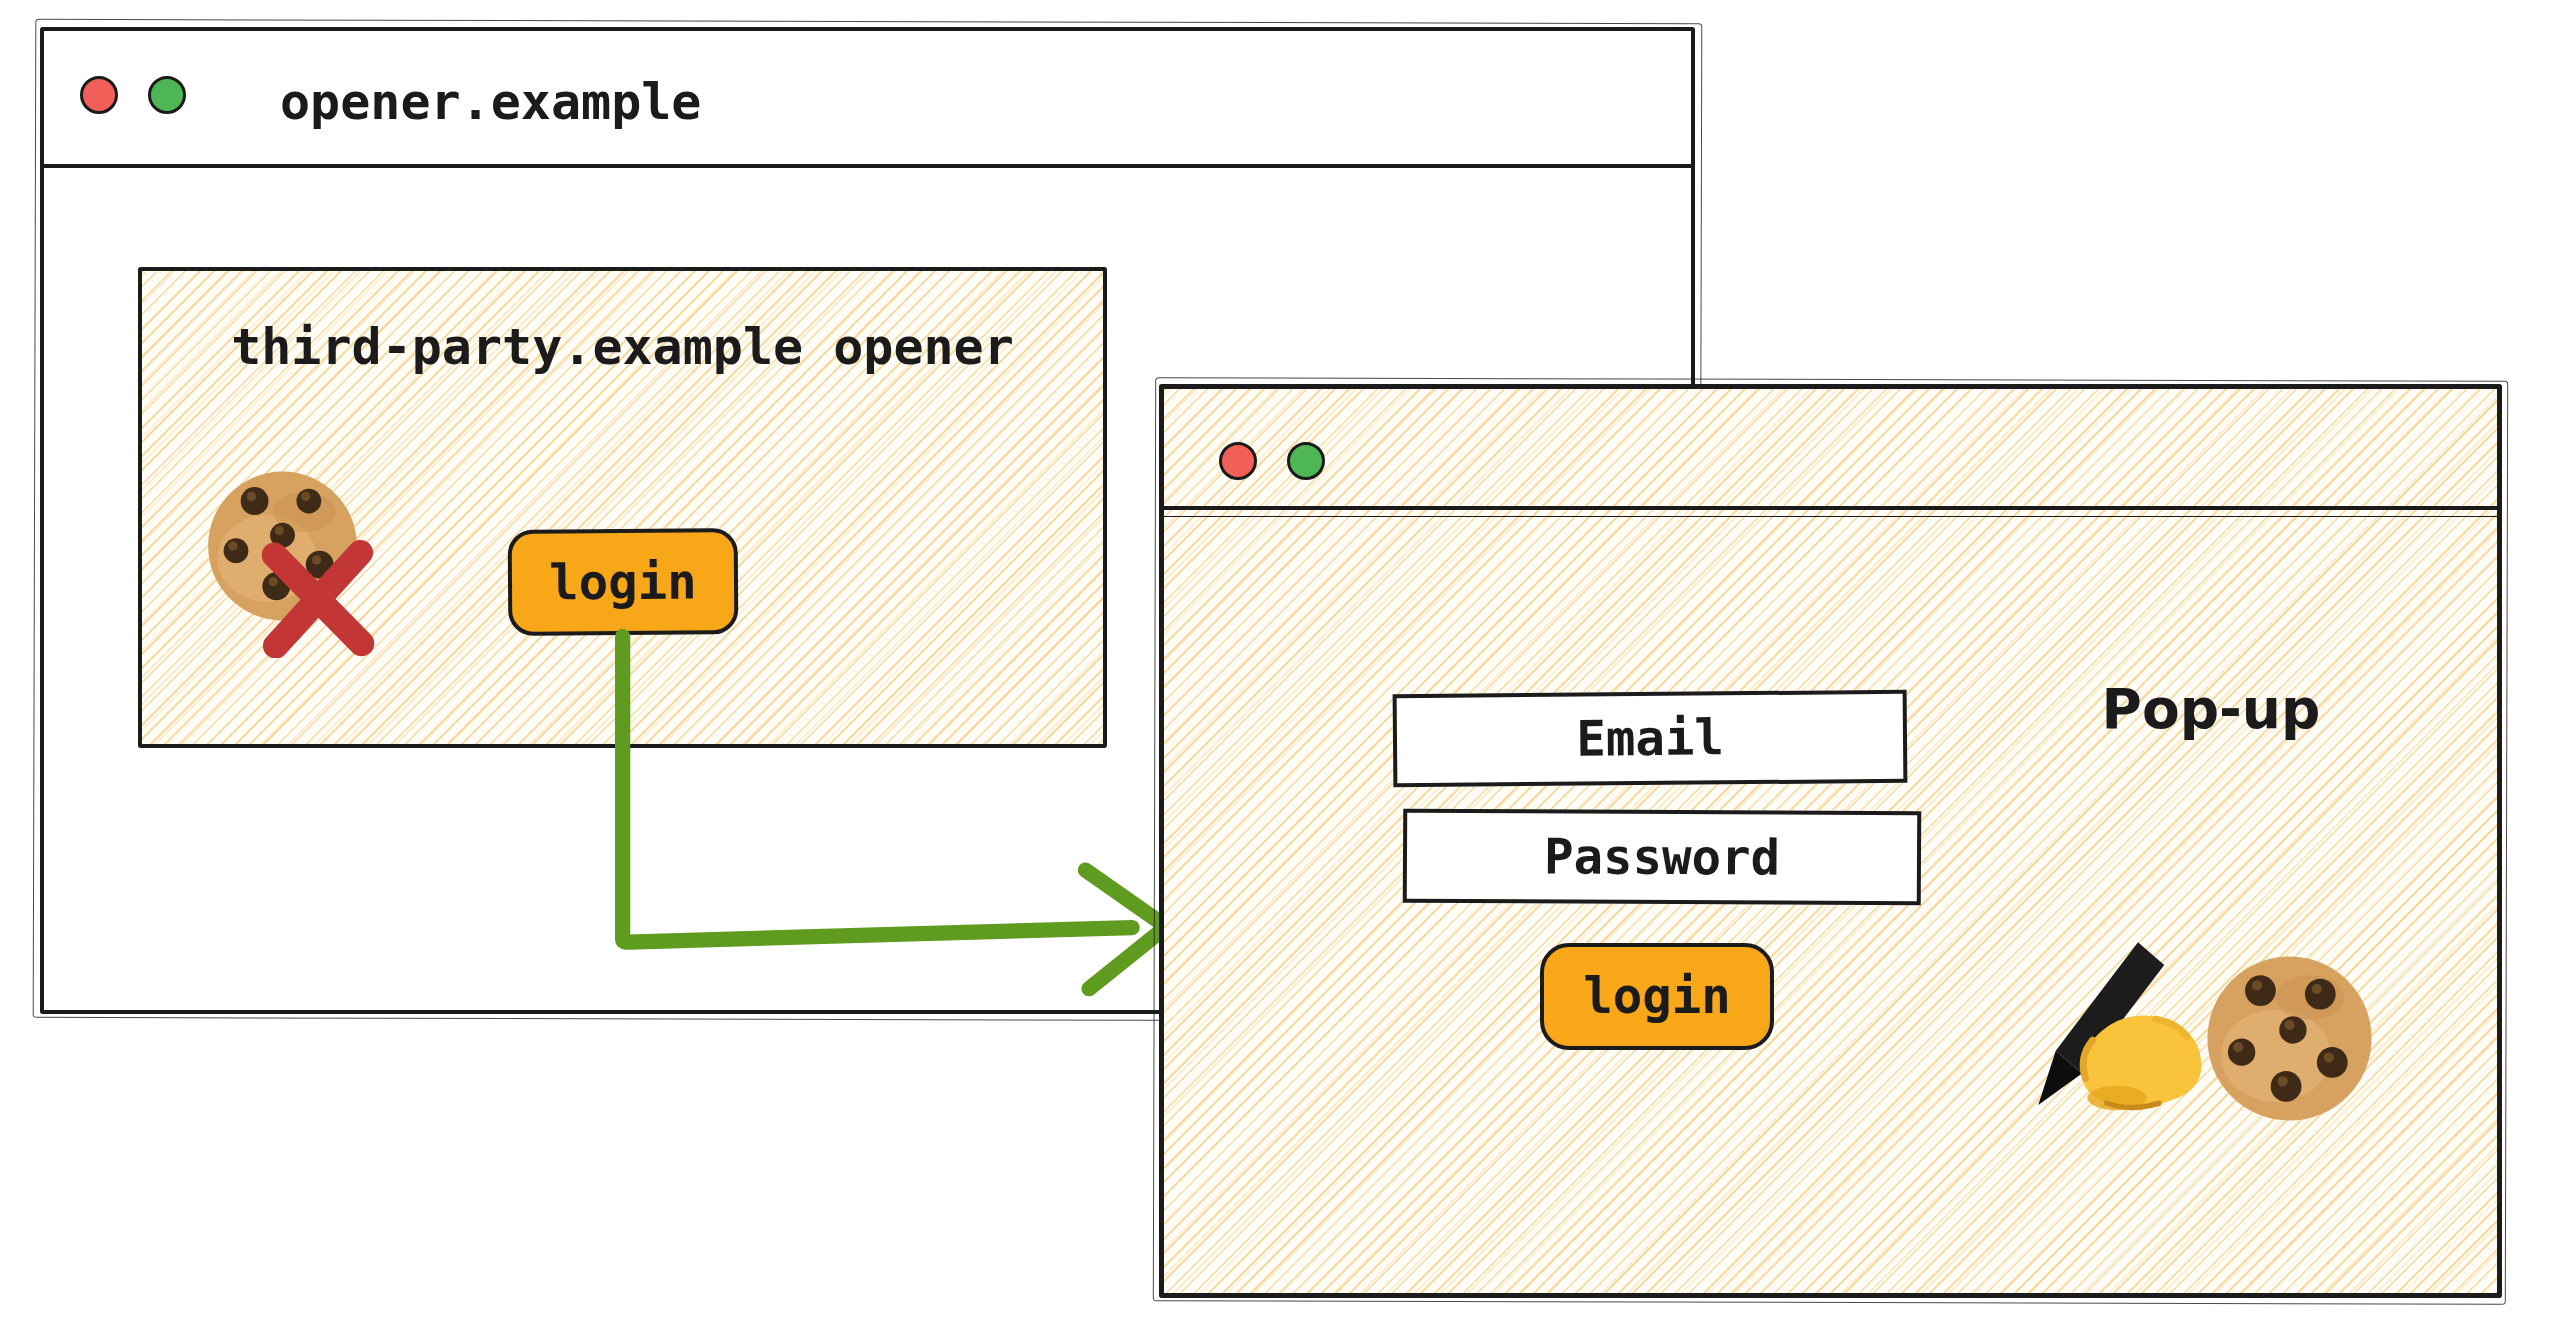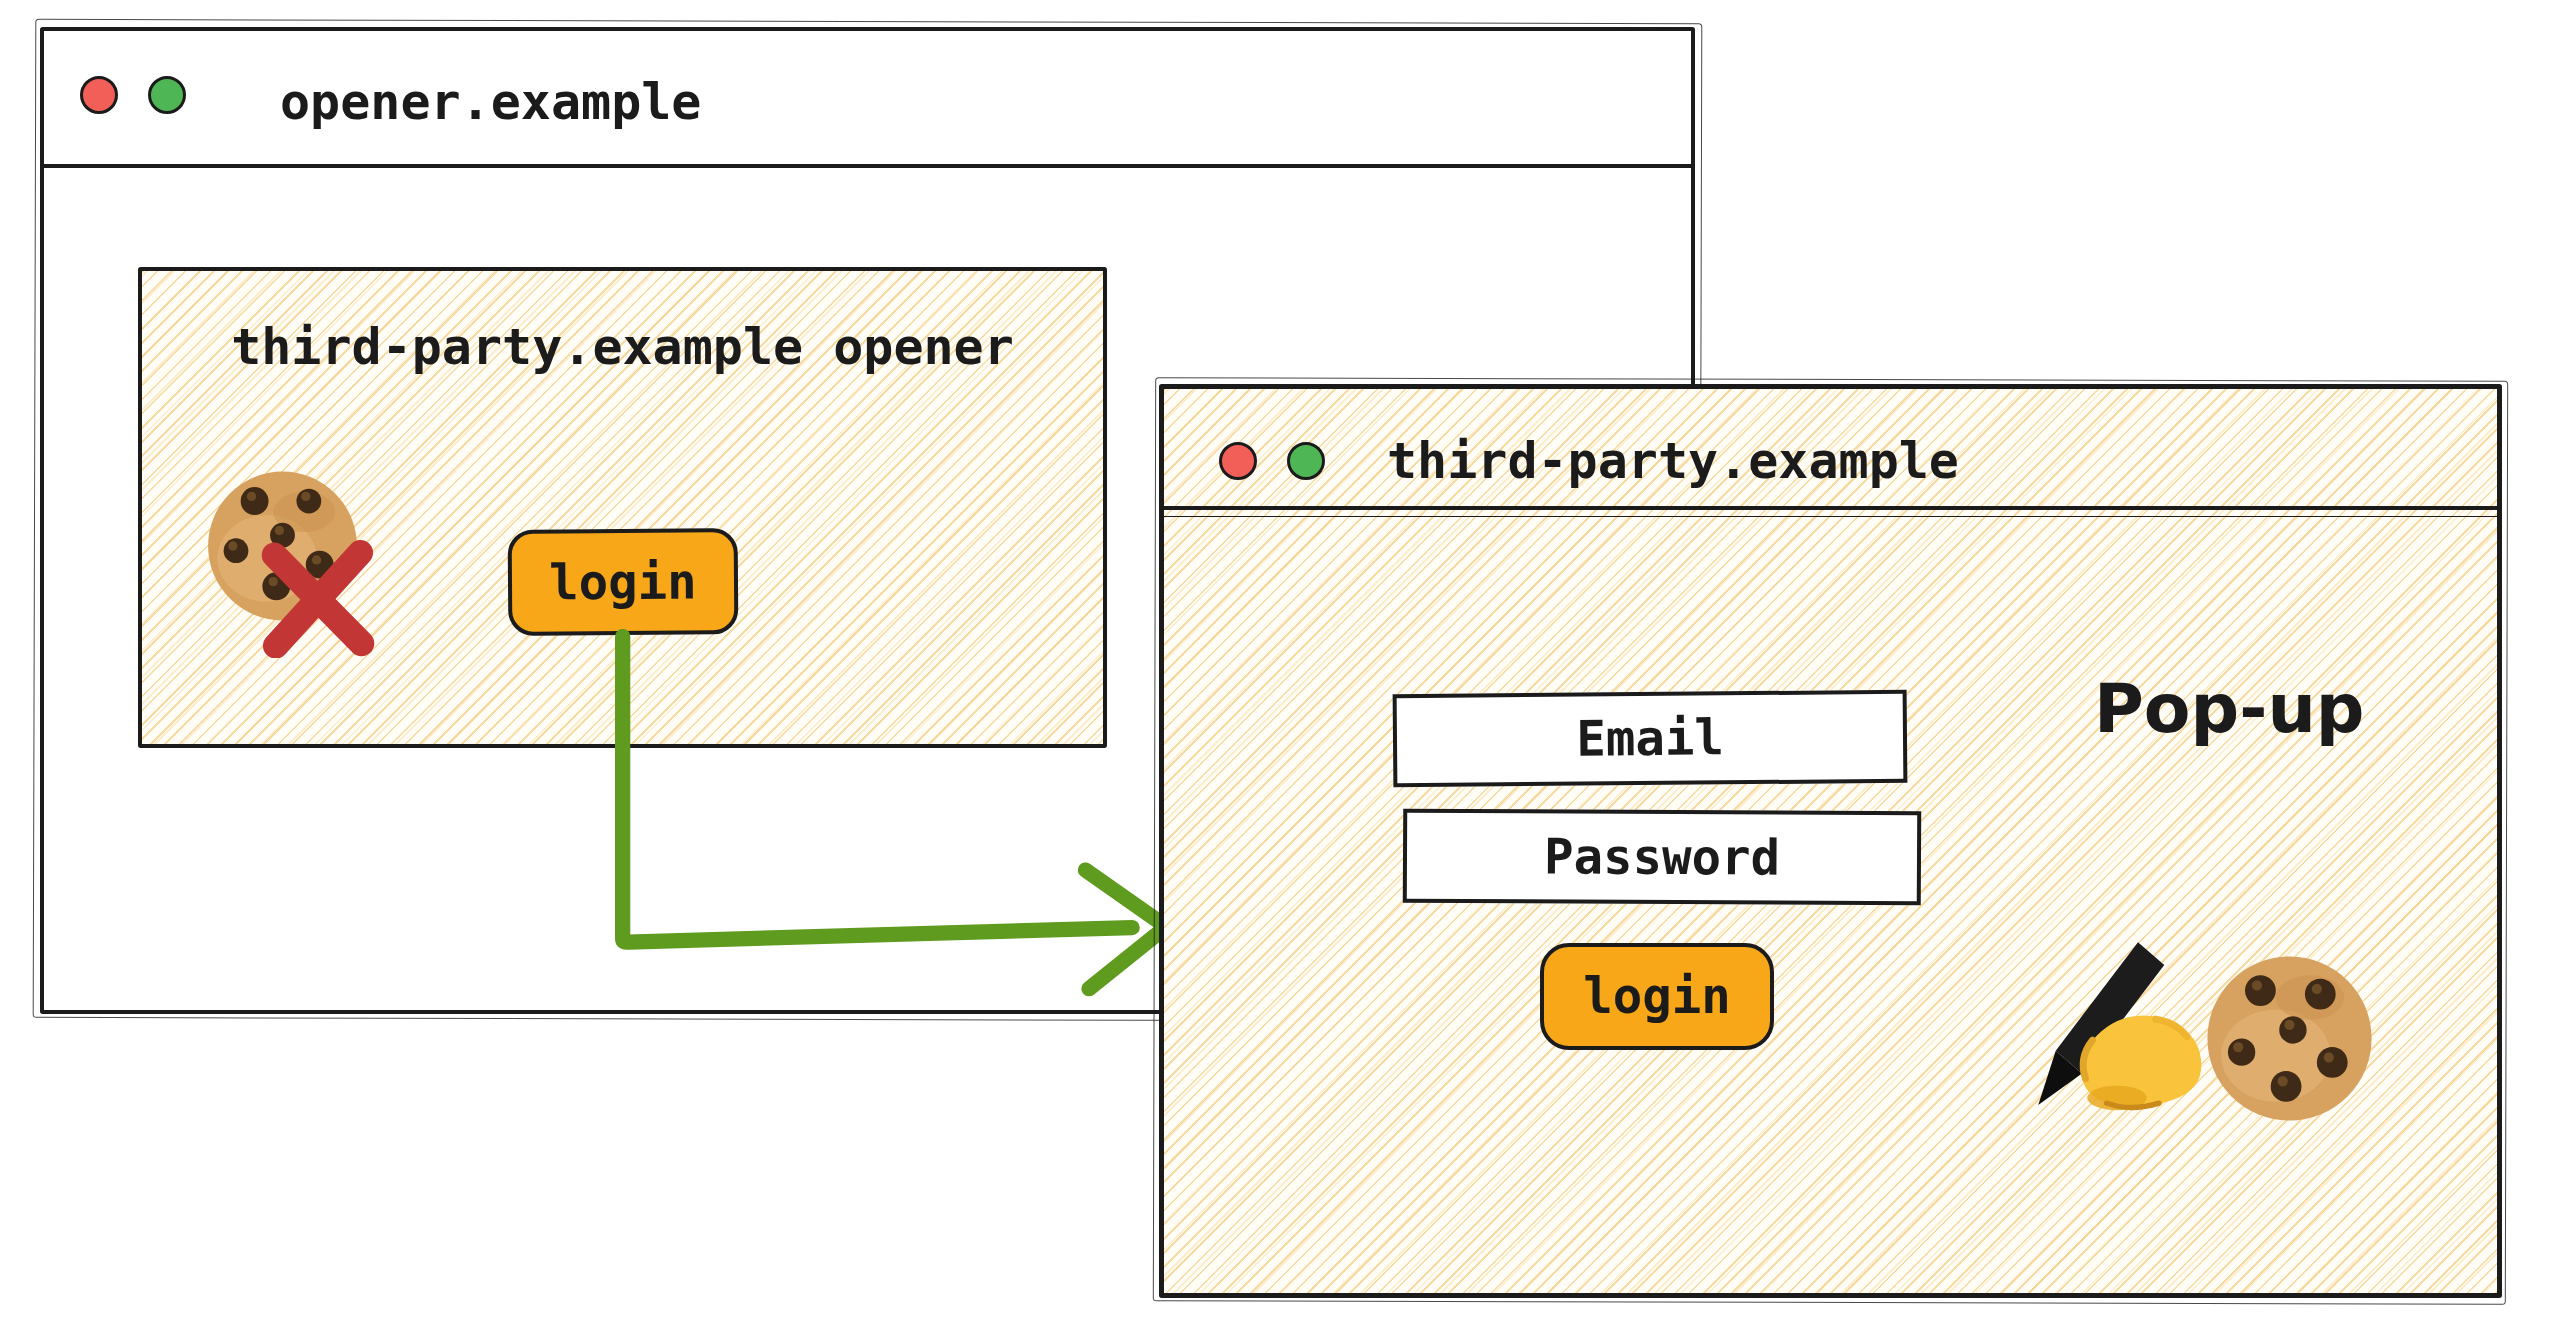--- a/index.html
+++ b/index.html
@@ -45,21 +45,21 @@
     display:flex;align-items:center;justify-content:center;
     font-weight:700;font-size:49px;cursor:pointer;
   }
   .field{
     position:absolute;box-sizing:border-box;border:4.5px solid #1b1b1b;background:#ffffff;
     display:flex;align-items:center;justify-content:center;
     font-weight:700;font-size:49px;
   }
   .popup-label{
     position:absolute;font-family:"DejaVu Sans","Liberation Sans",sans-serif;
-    font-weight:700;font-size:68px;line-height:58px;text-align:center;white-space:nowrap;
+    font-weight:700;font-size:55px;line-height:58px;text-align:center;white-space:nowrap;
   }
   svg{display:block;}
 </style>
 </head>
 <body>
 
 <div class="canvas">
 
   <div class="win sketch" style="left:40px;top:27px;width:1655px;height:987px;z-index:1;">
     <div class="titlebar" style="height:137px;background:#ffffff;"></div>
@@ -108,21 +108,20 @@
       <path d="M638 331 L548 268" stroke="#5f9b1f" stroke-width="17" stroke-linecap="round" fill="none"></path>
       <path d="M638 331 L552 400" stroke="#5f9b1f" stroke-width="17" stroke-linecap="round" fill="none"></path>
     </svg>
   </div>
 
   <div class="win sketch hatch" style="left:1159px;top:384px;width:1343px;height:914px;z-index:5;border-width:5.4px;">
     <div class="titlebar dbl" style="height:121px;"></div>
   </div>
   <div class="dot" style="left:1219px;top:442px;background:#f15f58;z-index:6;"></div>
   <div class="dot" style="left:1287px;top:442px;background:#4fb656;z-index:6;"></div>
-  <div class="mono-title" style="left:1387px;top:433px;z-index:6;">third-party.example</div>
 
   <div class="popup-label" style="left:2094px;top:680px;width:234px;z-index:6;">Pop-up</div>
 
   <div class="field" style="left:1393px;top:692px;width:514px;height:93px;z-index:6;transform:rotate(-.5deg);">
     <span>Email</span>
   </div>
 
   <div class="field" style="left:1403px;top:810px;width:518px;height:94px;z-index:6;transform:rotate(.3deg);">
     <span>Password</span>
   </div>

